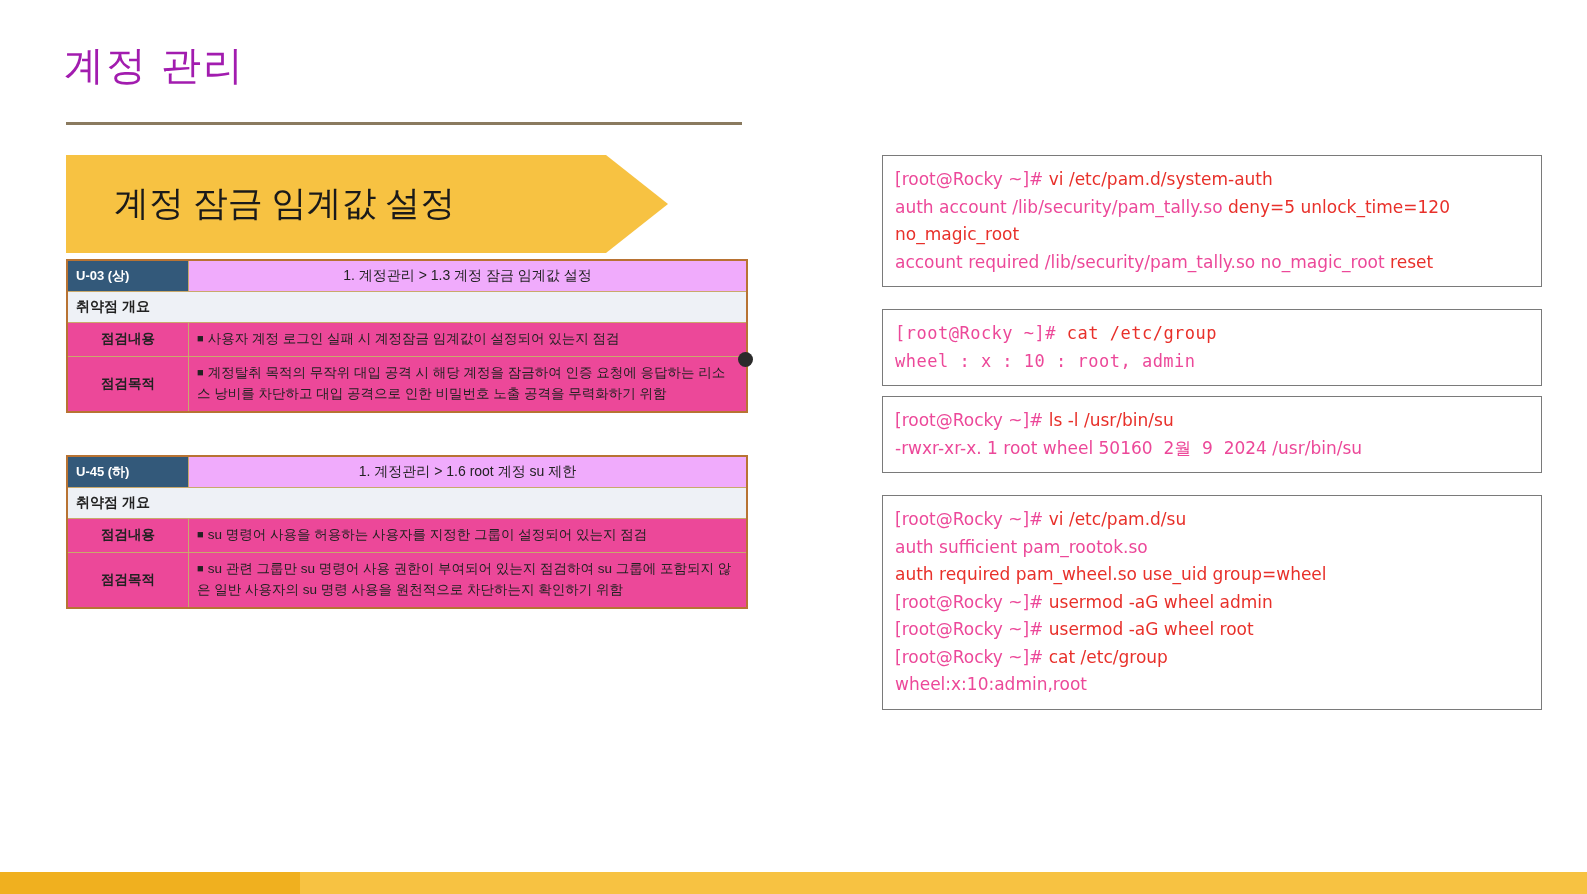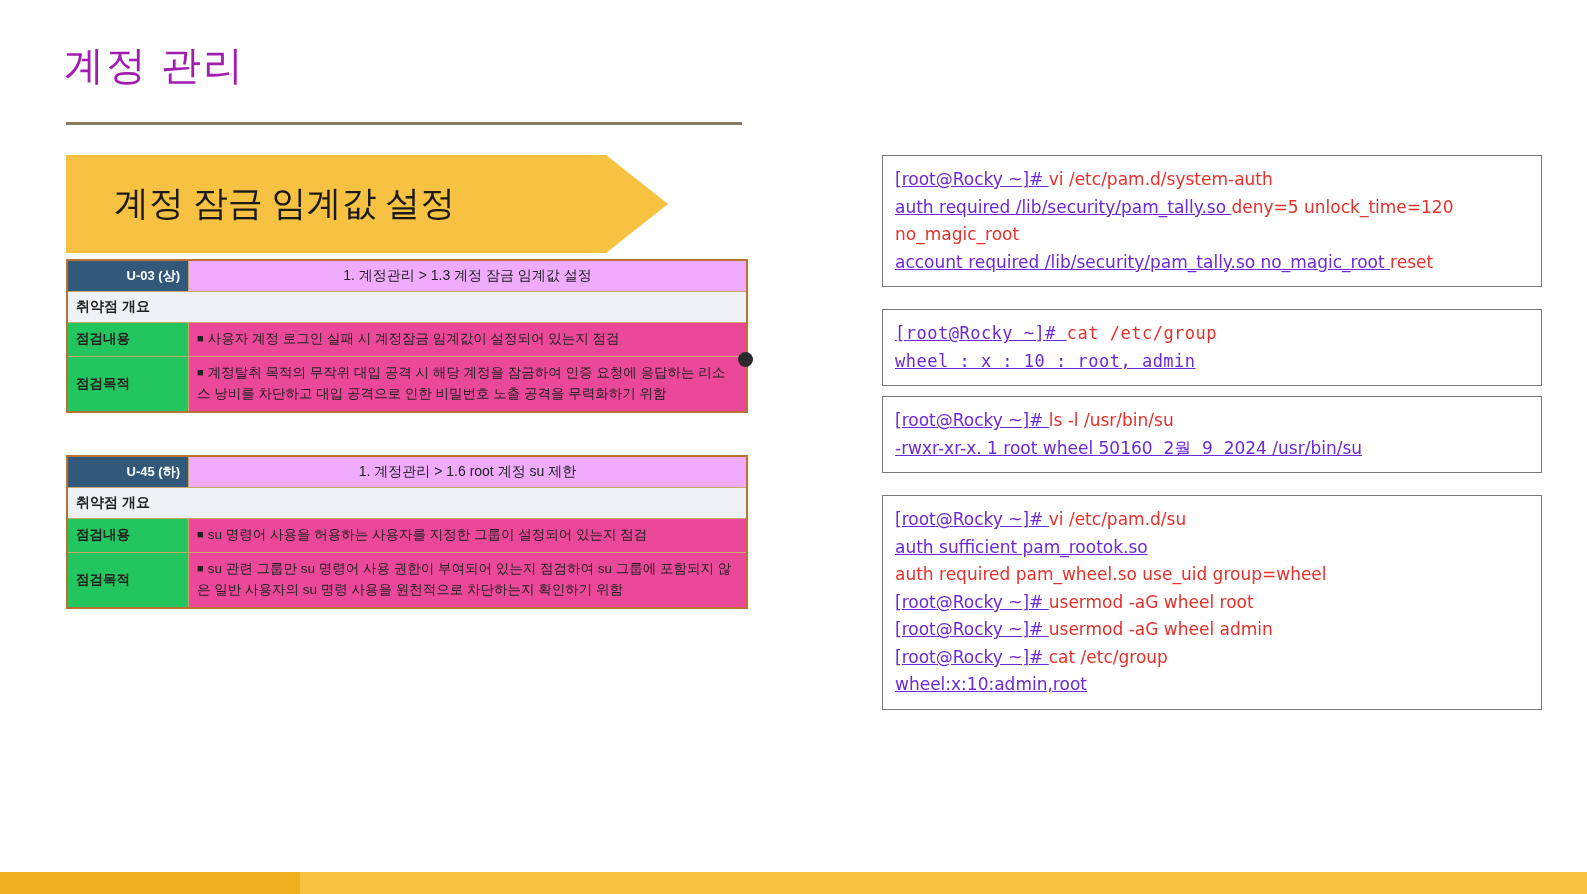--- a/index.html
+++ b/index.html
@@ -99,39 +99,40 @@
   .vuln-table td {
     border: 1px solid #c9a96b;
     padding: 6px 8px;
     vertical-align: middle;
   }
   .vuln-table .code-cell {
     background: #4f6228;
     color: #ffffff;
     background: #33597a;
     font-weight: bold;
-    text-align: right;
+    text-align: left;
     width: 104px;
     font-size: 13px;
   }
   .vuln-table .head-title {
     background: #f0abfc;
     text-align: center;
     font-weight: normal;
     font-size: 14px;
   }
   .vuln-table .section-row td {
     background: #eef1f6;
     font-weight: bold;
     font-size: 14px;
   }
   .vuln-table .row-label {
+    text-align: center;
     font-weight: bold;
     width: 104px;
-    background: #22c55e;
+    background: #ec4899;
   }
   .vuln-table .row-body {
     background: #ec4899;
     line-height: 1.55;
   }
   .vuln-table .row-body .sq {
     font-size: 11px;
     margin-right: 4px;
     vertical-align: 1px;
   }
@@ -157,21 +158,21 @@
     white-space: pre-wrap;
     word-break: break-word;
     color: #111;
   }
   .term-line.mono {
     font-family: "DejaVu Sans Mono", monospace;
     font-size: 17px;
     letter-spacing: 0.5px;
   }
   .red { color: #e8302a; }
-  .blk { color: #6d28d9; text-decoration: underline; }
+  .blk { color: #ec4899; }
 
   
   .bottom-bar {
     position: absolute;
     left: 0;
     bottom: 0;
     width: 1587px;
     height: 22px;
     background: #f7c242;
   }
@@ -235,38 +236,38 @@
         <td class="row-label">점검목적</td>
         <td class="row-body"><span class="sq">■</span><span>su 관련 그룹만 su 명령어 사용 권한이 부여되어 있는지 점검하여 su 그룹에 포함되지 않은 일반 사용자의 su 명령 사용을 원천적으로 차단하는지 확인하기 위함</span></td>
       </tr>
     </tbody>
   </table>
 </div>
 
 <div class="right-col">
   <div class="term" id="term0">
       <div class="term-line"><span class="blk">[root@Rocky ~]# </span><span class="red">vi /etc/pam.d/system-auth</span></div>
-      <div class="term-line"><span class="blk">auth required /lib/security/pam_tally.so </span><span class="red">deny=5 unlock_time=120</span></div>
+      <div class="term-line"><span class="blk">auth account /lib/security/pam_tally.so </span><span class="red">deny=5 unlock_time=120</span></div>
       <div class="term-line"><span class="red">no_magic_root</span></div>
       <div class="term-line"><span class="blk">account required /lib/security/pam_tally.so no_magic_root </span><span class="red">reset</span></div>
     </div>
   <div class="term tight" id="term1">
       <div class="term-line mono"><span class="blk">[root@Rocky ~]# </span><span class="red">cat /etc/group</span></div>
       <div class="term-line mono"><span class="blk">wheel : x : 10 : root, admin</span></div>
     </div>
   <div class="term" id="term2">
       <div class="term-line"><span class="blk">[root@Rocky ~]# </span><span class="red">ls -l /usr/bin/su</span></div>
       <div class="term-line"><span class="blk">-rwxr-xr-x. 1 root wheel 50160  2월  9  2024 /usr/bin/su</span></div>
     </div>
   <div class="term" id="term3">
       <div class="term-line"><span class="blk">[root@Rocky ~]# </span><span class="red">vi /etc/pam.d/su</span></div>
       <div class="term-line"><span class="blk">auth sufficient pam_rootok.so</span></div>
       <div class="term-line"><span class="red">auth required pam_wheel.so use_uid group=wheel</span></div>
+      <div class="term-line"><span class="blk">[root@Rocky ~]# </span><span class="red">usermod -aG wheel admin</span></div>
       <div class="term-line"><span class="blk">[root@Rocky ~]# </span><span class="red">usermod -aG wheel root</span></div>
-      <div class="term-line"><span class="blk">[root@Rocky ~]# </span><span class="red">usermod -aG wheel admin</span></div>
       <div class="term-line"><span class="blk">[root@Rocky ~]# </span><span class="red">cat /etc/group</span></div>
       <div class="term-line"><span class="blk">wheel:x:10:admin,root</span></div>
     </div>
 </div>
 
 <div class="bottom-bar">
   <div class="accent"></div>
 </div>
 
 </body></html>

